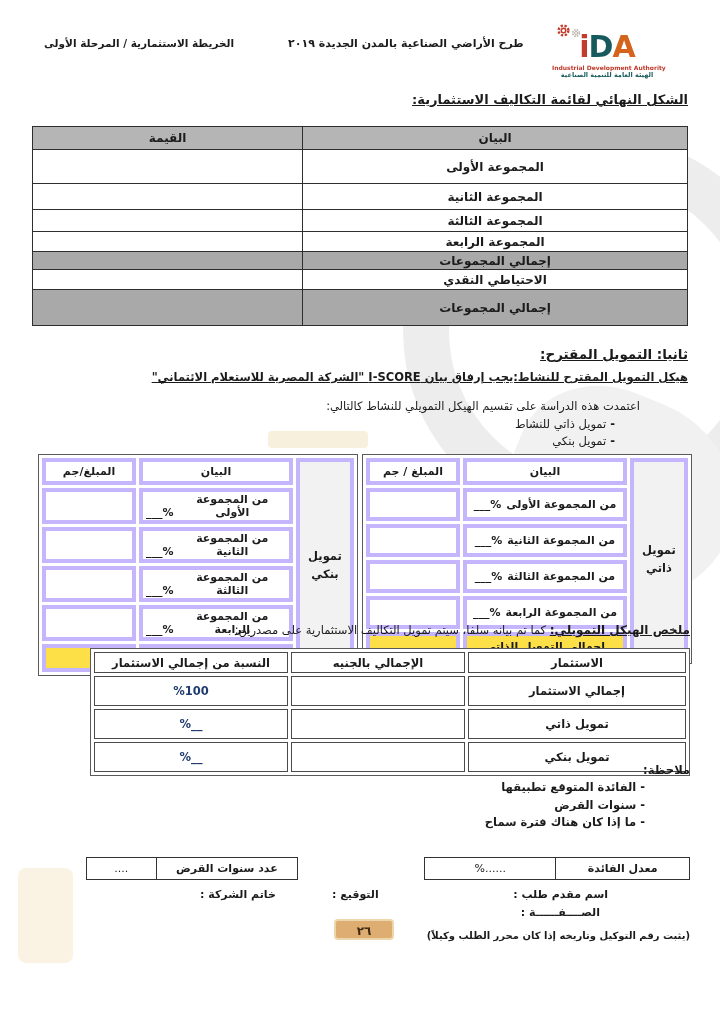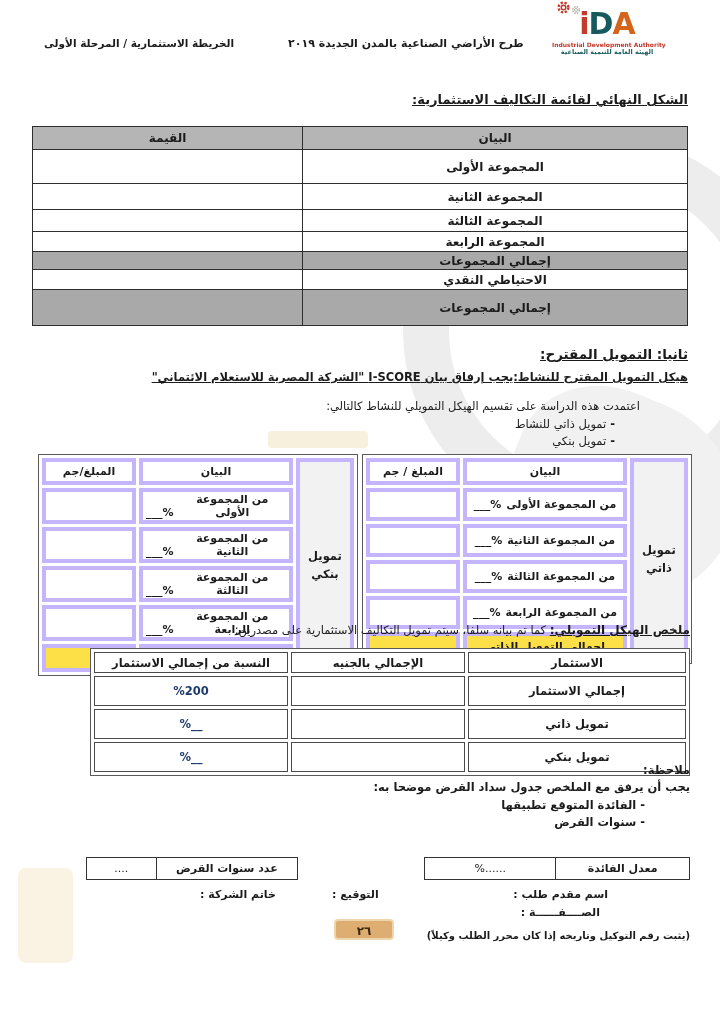--- a/index.html
+++ b/index.html
@@ -13,21 +13,21 @@
   .wm-ring{right:-75px;top:135px;width:300px;height:300px;border:46px solid #ededed;border-radius:50%;}
   .wm-blob{right:-15px;top:395px;width:230px;height:205px;background:#f1f1f1;border-radius:45% 55% 60% 40%;transform:rotate(22deg);}
   .wm-tail{right:70px;top:560px;width:120px;height:70px;background:#f3f3f3;border-radius:50% 50% 40% 60%;transform:rotate(-18deg);}
   .wm-tint1{left:268px;top:431px;width:100px;height:17px;background:#f7f0dc;border-radius:4px;}
   .wm-tint2{left:18px;top:868px;width:55px;height:95px;background:#faf3e3;border-radius:8px;}
   .z{position:absolute;z-index:1;}
 
   
   .hdr-left{left:44px;top:37px;font-size:10.5px;font-weight:bold;}
   .hdr-center{left:288px;top:37px;font-size:11px;font-weight:bold;}
-  .logo{right:58px;top:0;width:110px;direction:ltr;text-align:center;}
+  .logo{right:58px;top:23px;width:110px;direction:ltr;text-align:center;}
   .logo-gears{position:absolute;left:4px;top:0px;}
   .logo-letters{font-weight:bold;font-size:30px;line-height:1;letter-spacing:-1px;margin-top:9px;}
   .l-i{color:#c23b2c;}
   .l-d{color:#175a5e;}
   .l-a{color:#d4641c;}
   .logo-en{font-size:6px;color:#c0392b;font-weight:bold;white-space:nowrap;margin-top:2px;}
   .logo-ar{font-size:6.5px;color:#1b5e5e;font-weight:bold;white-space:nowrap;}
 
   
   .s1-title{right:32px;top:92px;font-size:13px;font-weight:bold;text-decoration:underline;}
@@ -273,41 +273,41 @@
   <table class="z sum">
     <tbody>
         <tr>
       <th class="c-inv">الاستثمار</th>
       <th class="c-egp">الإجمالي بالجنيه</th>
       <th class="c-pct">النسبة من إجمالي الاستثمار</th>
     </tr>
     <tr>
       <td>إجمالي الاستثمار</td>
       <td></td>
-      <td><span class="pct-val">%200</span></td>
+      <td><span class="pct-val">%100</span></td>
     </tr>
     <tr>
       <td>تمويل ذاتي</td>
       <td></td>
       <td><span class="pct-val">%__</span></td>
     </tr>
     <tr>
       <td>تمويل بنكي</td>
       <td></td>
       <td><span class="pct-val">%__</span></td>
     </tr>
   </tbody>
     </table>
 
   <div class="z note">
     <div>ملاحظة:</div>
-    <div>يجب أن يرفق مع الملخص جدول سداد القرض موضحا به:</div>
     <div class="note-bullets">
       <div class="dash-item">الفائدة المتوقع تطبيقها</div>
       <div class="dash-item">سنوات القرض</div>
+      <div class="dash-item">ما إذا كان هناك فترة سماح</div>
     </div>
   </div>
 
   <table class="z mini rate">
     <tbody>
         <tr>
       <td class="lbl">معدل الفائدة</td>
       <td class="val"><span class="ltr-val">%......</span></td>
     </tr>
   </tbody>

